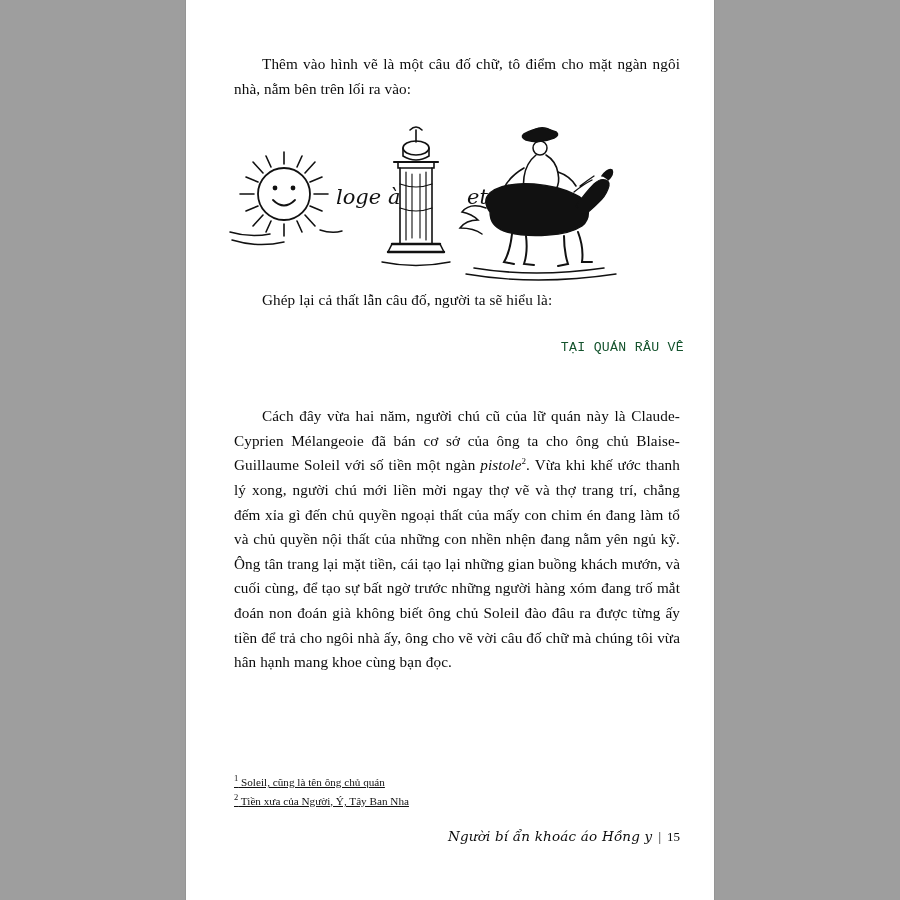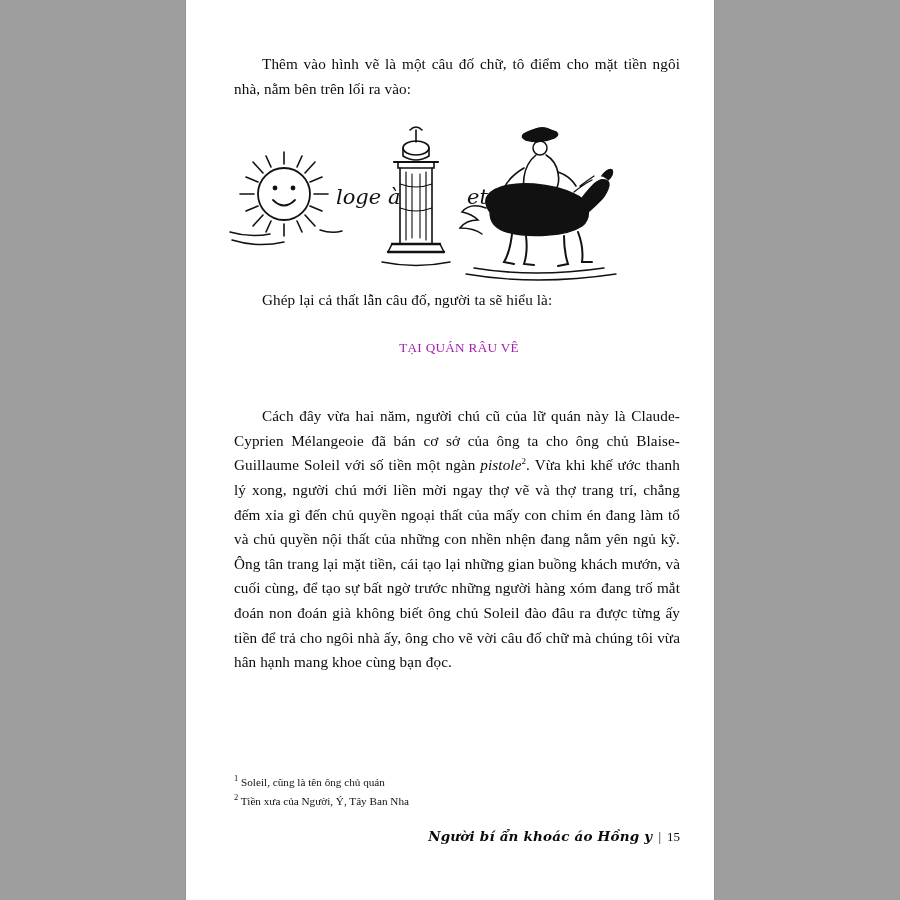--- a/index.html
+++ b/index.html
@@ -58,25 +58,25 @@
     top: 288px;
     left: 0;
     width: 446px;
   }
 
   .sign {
     position: absolute;
     top: 336px;
     left: 0;
     width: 450px;
-    text-align: center;
-    font-family: Liberation Serif, serif;
+    text-align: right;
+    font-family: Liberation Mono, monospace;
     font-size: 13.2px;
     letter-spacing: 0.3px;
-    color: #a21caf;
+    color: #14532d;
     line-height: 1.85;
   }
   .sign .l1 { display:block; }
   .sign .l2 { display:block; }
   .sign sup { font-size: 8.5px; vertical-align: super; }
 
   .body-block {
     position: absolute;
     top: 404px;
     left: 0;
@@ -87,50 +87,50 @@
   .body-block sup { font-size: 9px; vertical-align: super; }
 
   .footnotes {
     position: absolute;
     top: 772px;
     left: 0;
     width: 446px;
     font-size: 11.2px;
     line-height: 1.62;
     color: #111;
+    text-decoration: underline;
   }
   .footnotes .fn sup { font-size: 8.5px; vertical-align: super; }
 
   .footer {
     position: absolute;
     top: 828px;
     left: 0;
     width: 446px;
     text-align: right;
     font-size: 13px;
     color: #0b0b0b;
   }
   .footer .bookname {
     font-family: "DejaVu Serif", serif;
     font-style: italic;
     font-size: 13.5px;
     letter-spacing: 0.2px;
-    font-weight: bold;
   }
   .footer .sep { margin: 0 6px; color:#0b0b0b; }
   .footer .pageno { font-size: 13px; }
 </style>
 </head>
 <body>
 
 <div class="page">
   <div class="content">
 
     <div class="intro">
-      <p class="para">Thêm vào hình vẽ là một câu đố chữ, tô điểm cho mặt tiền ngôi nhà, nằm bên trên lối ra vào:</p>
+      <p class="para">Thêm vào hình vẽ là một câu đố chữ, tô điểm cho mặt ngàn ngôi nhà, nằm bên trên lối ra vào:</p>
     </div>
 
     <div class="figure">
       <svg width="460" height="170" viewBox="0 0 460 170">
         <g stroke="#111" stroke-width="1.6" fill="none" stroke-linecap="round">
 
           <g>
             <circle cx="60" cy="82" r="26" stroke-width="1.8"></circle>
             <circle cx="51" cy="76" r="2.4" fill="#111" stroke="none"></circle>
             <circle cx="69" cy="76" r="2.4" fill="#111" stroke="none"></circle>

